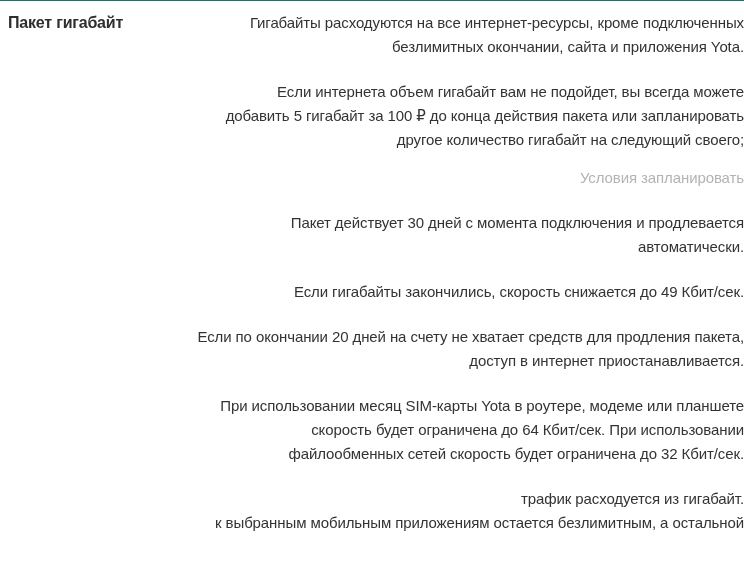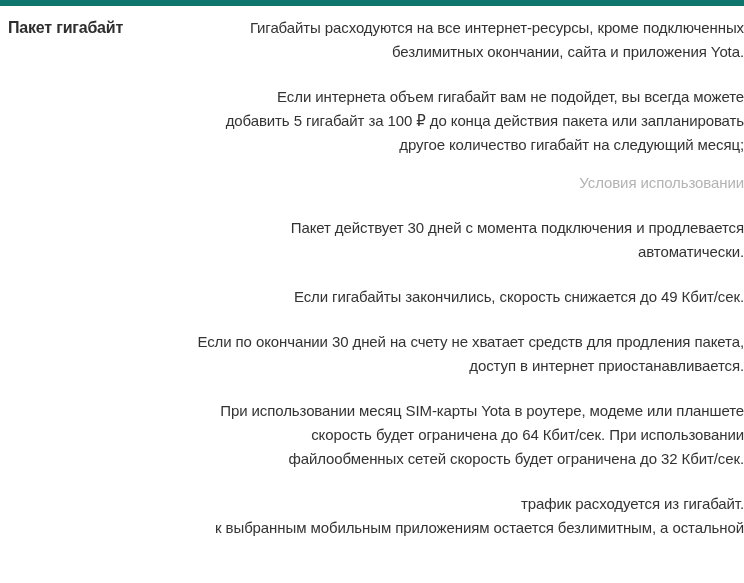--- a/index.html
+++ b/index.html
@@ -11,21 +11,21 @@
     width: 744px;
     height: 583px;
     overflow: hidden;
     font-family: "Liberation Sans", "DejaVu Sans", sans-serif;
     color: #333333;
   }
   .section-row {
     display: flex;
     width: 744px;
     box-sizing: border-box;
-    border-top: 6px solid #0f766e;
+    border-top: 1px solid #0f766e;
     padding: 10px 0 24px 8px;
     min-height: 582px;
   }
   .col-left {
     flex: 0 0 173px;
     width: 173px;
   }
   .section-title {
     font-size: 16px;
     font-weight: bold;
@@ -63,34 +63,34 @@
     <div class="section-title">Пакет гигабайт</div>
   </div>
   <div class="col-right">
       <div class="block paragraph">
         <div class="line">Гигабайты расходуются на все интернет-ресурсы, кроме подключенных</div>
         <div class="line">безлимитных окончании, сайта и приложения Yota.</div>
       </div>
       <div class="block paragraph">
         <div class="line">Если интернета объем гигабайт вам не подойдет, вы всегда можете</div>
         <div class="line">добавить 5 гигабайт за 100 ₽ до конца действия пакета или запланировать</div>
-        <div class="line">другое количество гигабайт на следующий месяц;</div>
+        <div class="line">другое количество гигабайт на следующий своего;</div>
       </div>
       <div class="block subheading">
-        <div class="line">Условия использовании</div>
+        <div class="line">Условия запланировать</div>
       </div>
       <div class="block paragraph">
         <div class="line">Пакет действует 30 дней с момента подключения и продлевается</div>
         <div class="line">автоматически.</div>
       </div>
       <div class="block paragraph">
         <div class="line">Если гигабайты закончились, скорость снижается до 49 Кбит/сек.</div>
       </div>
       <div class="block paragraph">
-        <div class="line">Если по окончании 30 дней на счету не хватает средств для продления пакета,</div>
+        <div class="line">Если по окончании 20 дней на счету не хватает средств для продления пакета,</div>
         <div class="line">доступ в интернет приостанавливается.</div>
       </div>
       <div class="block paragraph">
         <div class="line">При использовании месяц SIM-карты Yota в роутере, модеме или планшете</div>
         <div class="line">скорость будет ограничена до 64 Кбит/сек. При использовании</div>
         <div class="line">файлообменных сетей скорость будет ограничена до 32 Кбит/сек.</div>
       </div>
       <div class="block paragraph">
         <div class="line">трафик расходуется из гигабайт.</div>
         <div class="line">к выбранным мобильным приложениям остается безлимитным, а остальной</div>

